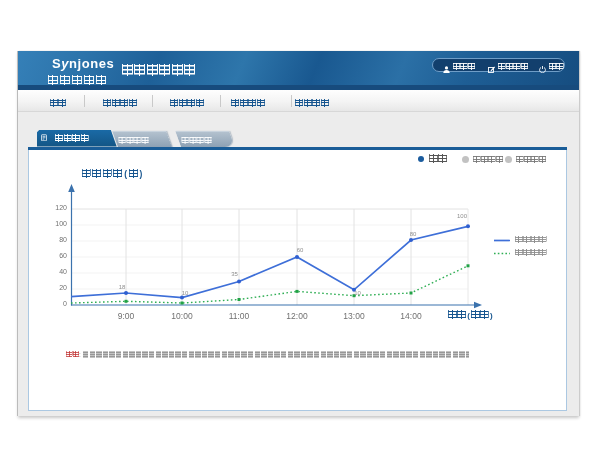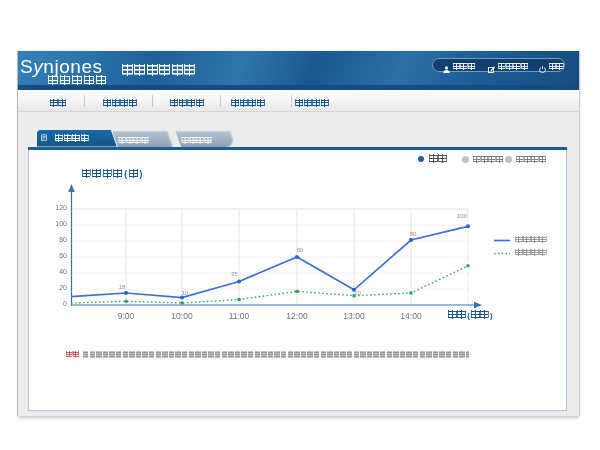--- a/index.html
+++ b/index.html
@@ -12,21 +12,21 @@
  linear-gradient(currentColor,currentColor) 0 88%/100% 13% no-repeat,
  linear-gradient(currentColor,currentColor) 0 0/9% 78% no-repeat,
  linear-gradient(currentColor,currentColor) 100% 20%/9% 80% no-repeat}
 i.c.w{margin:0 .1em}
 
 .hd{position:absolute;left:0;top:0;width:100%;height:39px;
  background:linear-gradient(#1c619c,#1c619c);overflow:hidden}
 .hd .shine{position:absolute;left:0;top:0;width:100%;height:34px;
  background:linear-gradient(112deg,#3580b8 0%,#2c73aa 12%,#1e6098 25%,#2e76ab 40%,#195890 53%,#2b70a6 68%,#1e5e95 80%,#164d80 100%)}
 .hd .dark{position:absolute;left:0;top:34px;width:100%;height:5px;background:#174b7d}
-.logo{position:absolute;left:2px;top:5px;color:#fff;font-weight:normal;font-size:19px;letter-spacing:.55px}
+.logo{position:absolute;left:34px;top:5px;color:#fff;font-weight:bold;font-size:13px;letter-spacing:.55px}
 .logo .y{font-style:italic}
 .logosub{position:absolute;left:29px;top:23.5px;color:#fff;font-size:11px}
 .apptitle{position:absolute;left:103px;top:12.5px;color:#fff;font-size:12.5px}
 .pill{position:absolute;left:414px;top:7px;width:133px;height:14px;border:1px solid #6f9dc7;border-radius:7px;
  background:#123f6d;color:#fff;font-size:7.5px}
 .pill svg{position:absolute;top:3.5px}
 .pill .t1{position:absolute;left:19.5px;top:3px}
 .pill .t2{position:absolute;left:65px;top:3px}
 .pill .t3{position:absolute;left:115.5px;top:3px}
 

